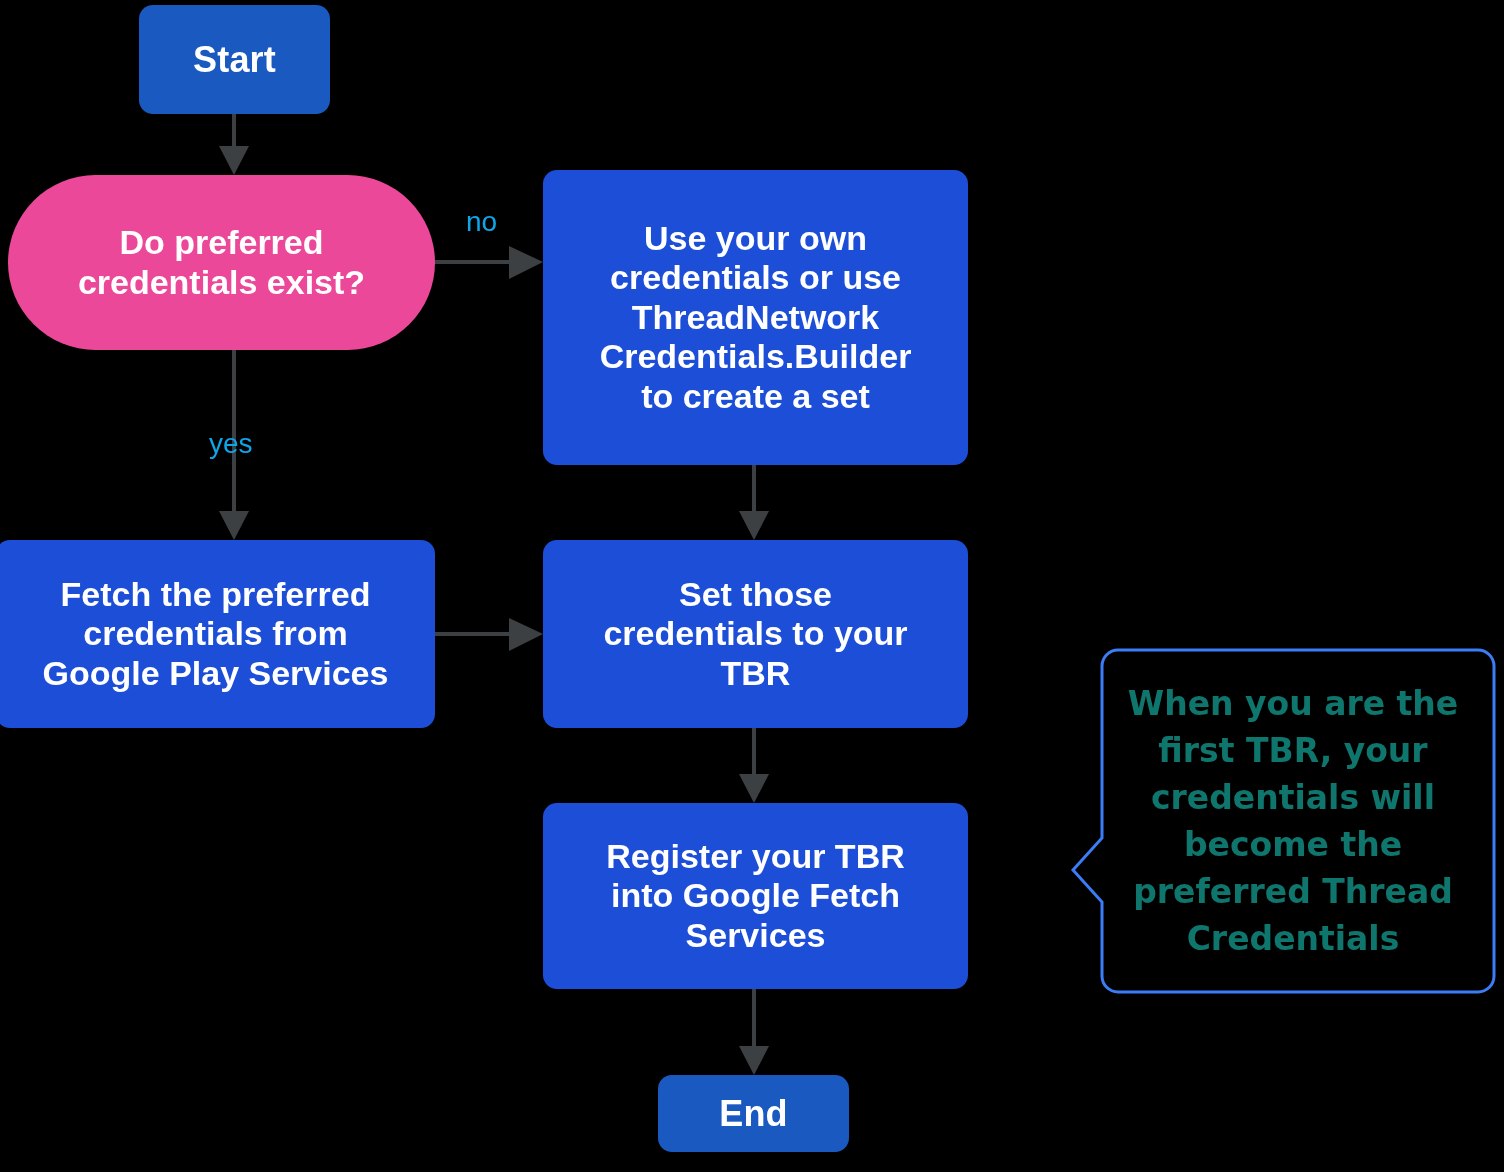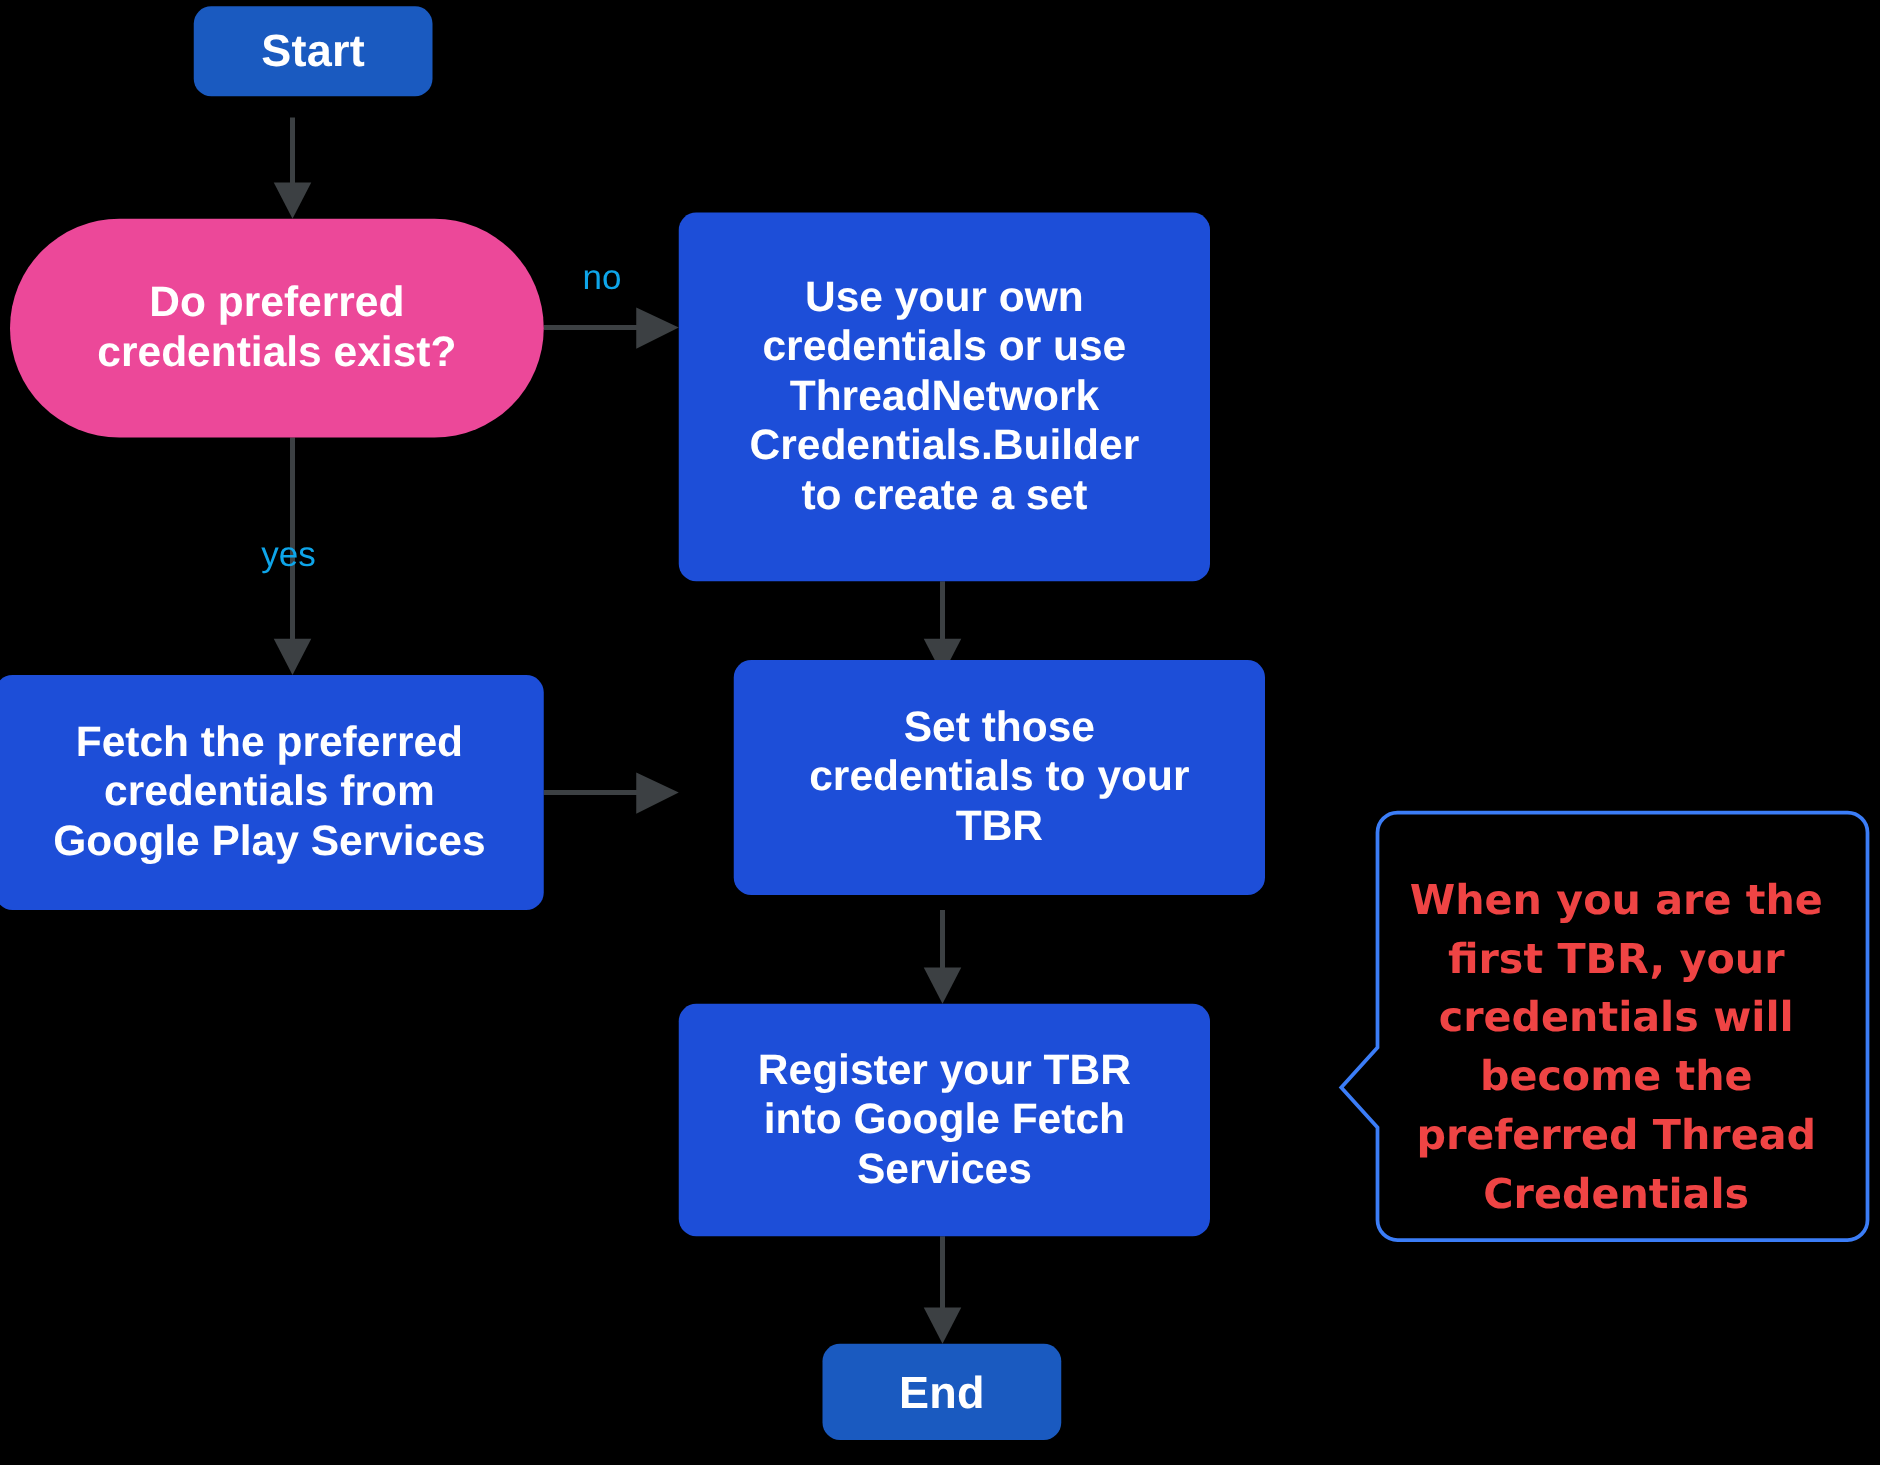--- a/index.html
+++ b/index.html
@@ -44,25 +44,25 @@
     font-size: 34px;
   }
 
   .node.decision {
     background: #ec4899;
     border-radius: 999px;
     font-size: 34px;
   }
 
   
-  #node-start    { left: 139px; top: 5px;   width: 191px; height: 72px; margin-left: 16px; }
+  #node-start    { left: 139px; top: 5px;   width: 191px; height: 109px; }
   #node-decision { left: 8px;   top: 175px; width: 427px; height: 175px; }
   #node-own-cred { left: 543px; top: 170px; width: 425px; height: 295px; }
   #node-fetch    { left: -4px;  top: 540px; width: 439px; height: 188px; }
-  #node-set      { left: 543px; top: 528px; width: 425px; height: 188px; margin-left: 44px; }
+  #node-set      { left: 543px; top: 540px; width: 425px; height: 188px; }
   #node-register { left: 543px; top: 803px; width: 425px; height: 186px; }
   #node-end      { left: 658px; top: 1075px; width: 191px; height: 77px; }
 
   
   .edge {
     position: absolute;
     overflow: visible;
   }
   .edge-line {
     stroke: #3C4043;
@@ -92,28 +92,28 @@
     height: 348px;
   }
   #callout svg {
     position: absolute;
     left: 0;
     top: 0;
   }
   #callout-text {
     position: absolute;
     left: 46px;
-    top: 36px;
+    top: 20px;
     width: 406px;
     height: 308px;
     display: flex;
     align-items: center;
     justify-content: center;
     text-align: center;
-    color: #ef4444;
+    color: #0f766e;
     font-family: "DejaVu Sans", sans-serif;
     font-weight: 700;
     font-size: 33px;
     line-height: 1.42;
     box-sizing: border-box;
     padding: 0 6px;
     white-space: pre-line;
   }
 </style>
 </head>

